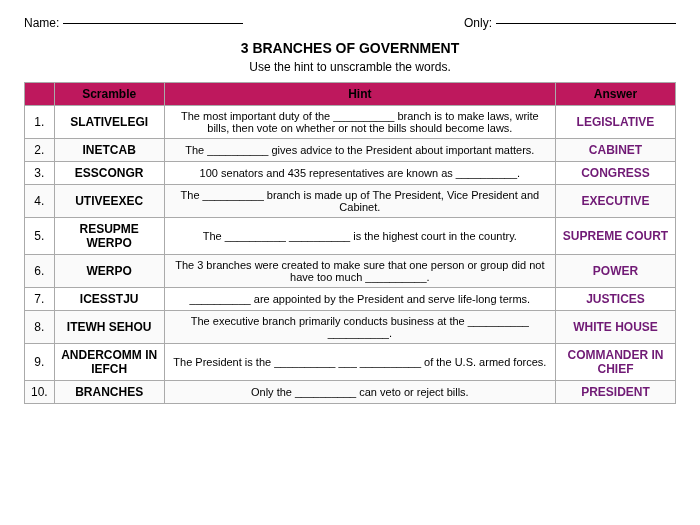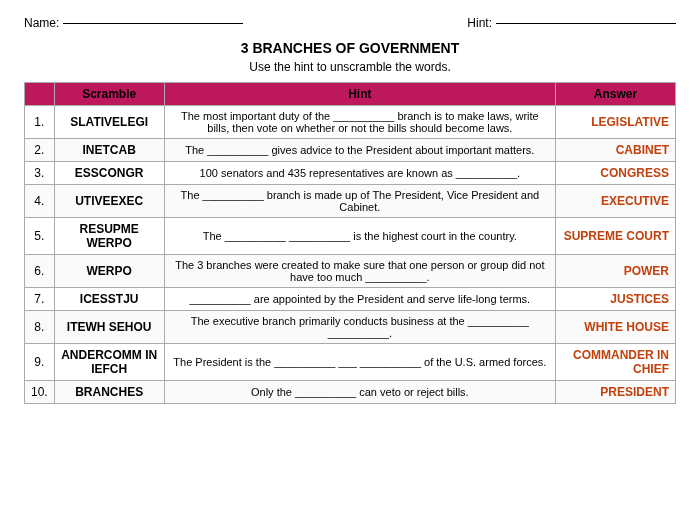--- a/index.html
+++ b/index.html
@@ -62,38 +62,38 @@
       text-align: center;
       font-weight: bold;
       font-size: 12px;
       width: 110px;
     }
     td.hint {
       font-size: 11px;
       text-align: center;
     }
     td.answer {
-      text-align: right;
+      text-align: center;
       font-weight: bold;
-      color: #c2410c;
+      color: #701a75;
       font-size: 12px;
       width: 120px;
     }
     tr:nth-child(even) { background: #fafafa; }
   </style>
 </head>
 <body>
 
 <div class="header-row">
   <div class="header-field">
     <span>Name:</span>
     <span class="header-line"></span>
   </div>
   <div class="header-field">
-    <span>Hint:</span>
+    <span>Only:</span>
     <span class="header-line"></span>
   </div>
 </div>
 
 <div class="title">3 BRANCHES OF GOVERNMENT</div>
 <div class="subtitle">Use the hint to unscramble the words.</div>
 
 <table>
   <thead>
     <tr>

